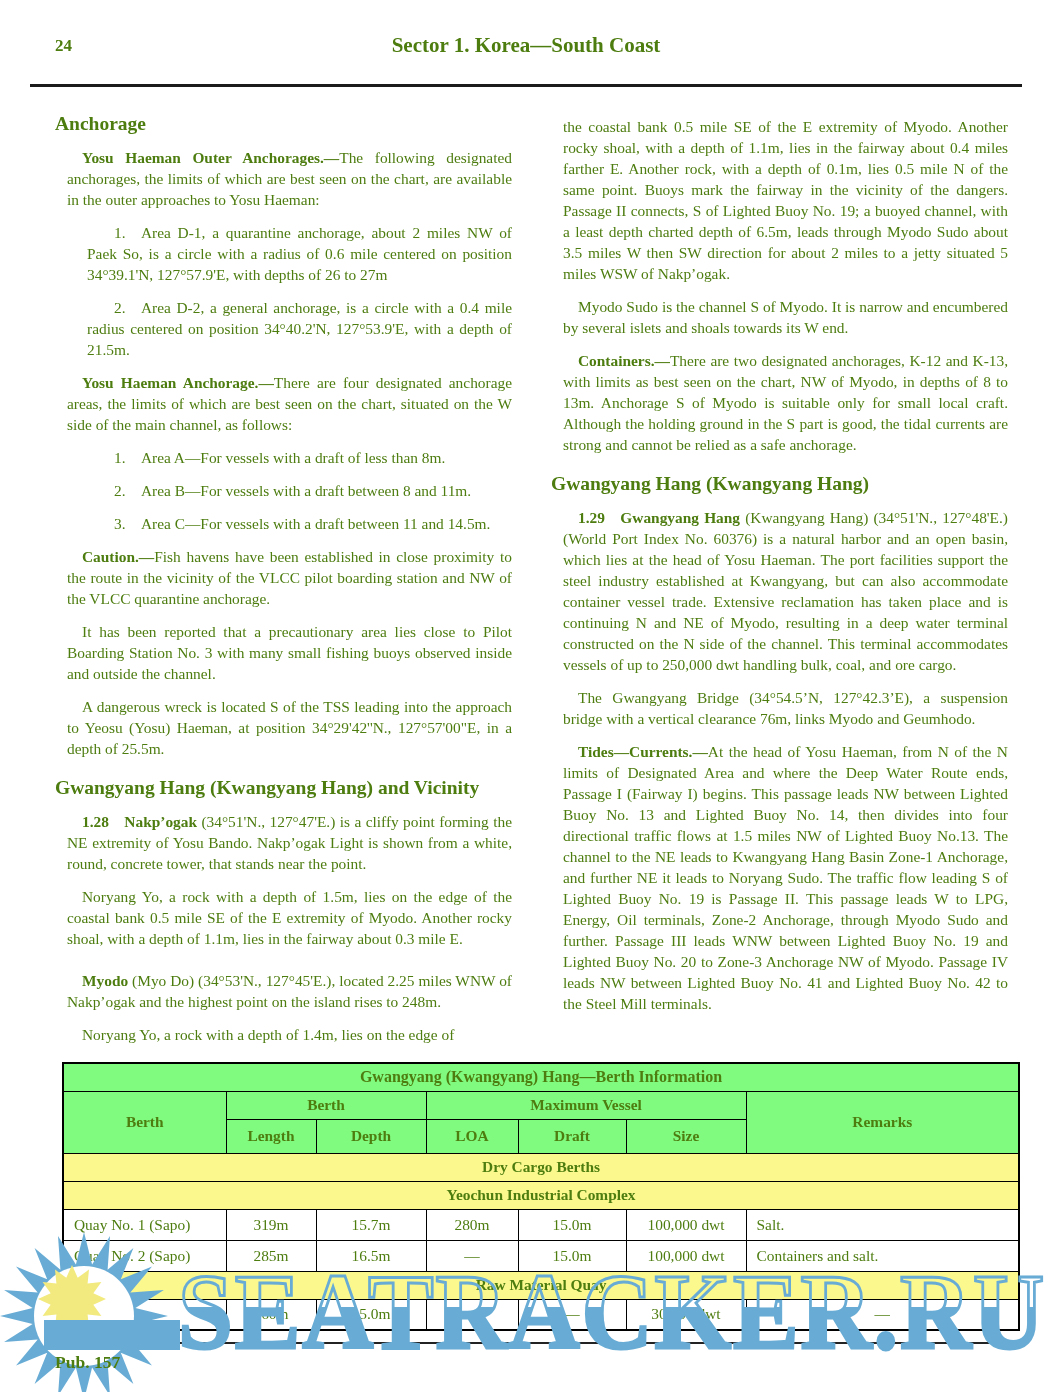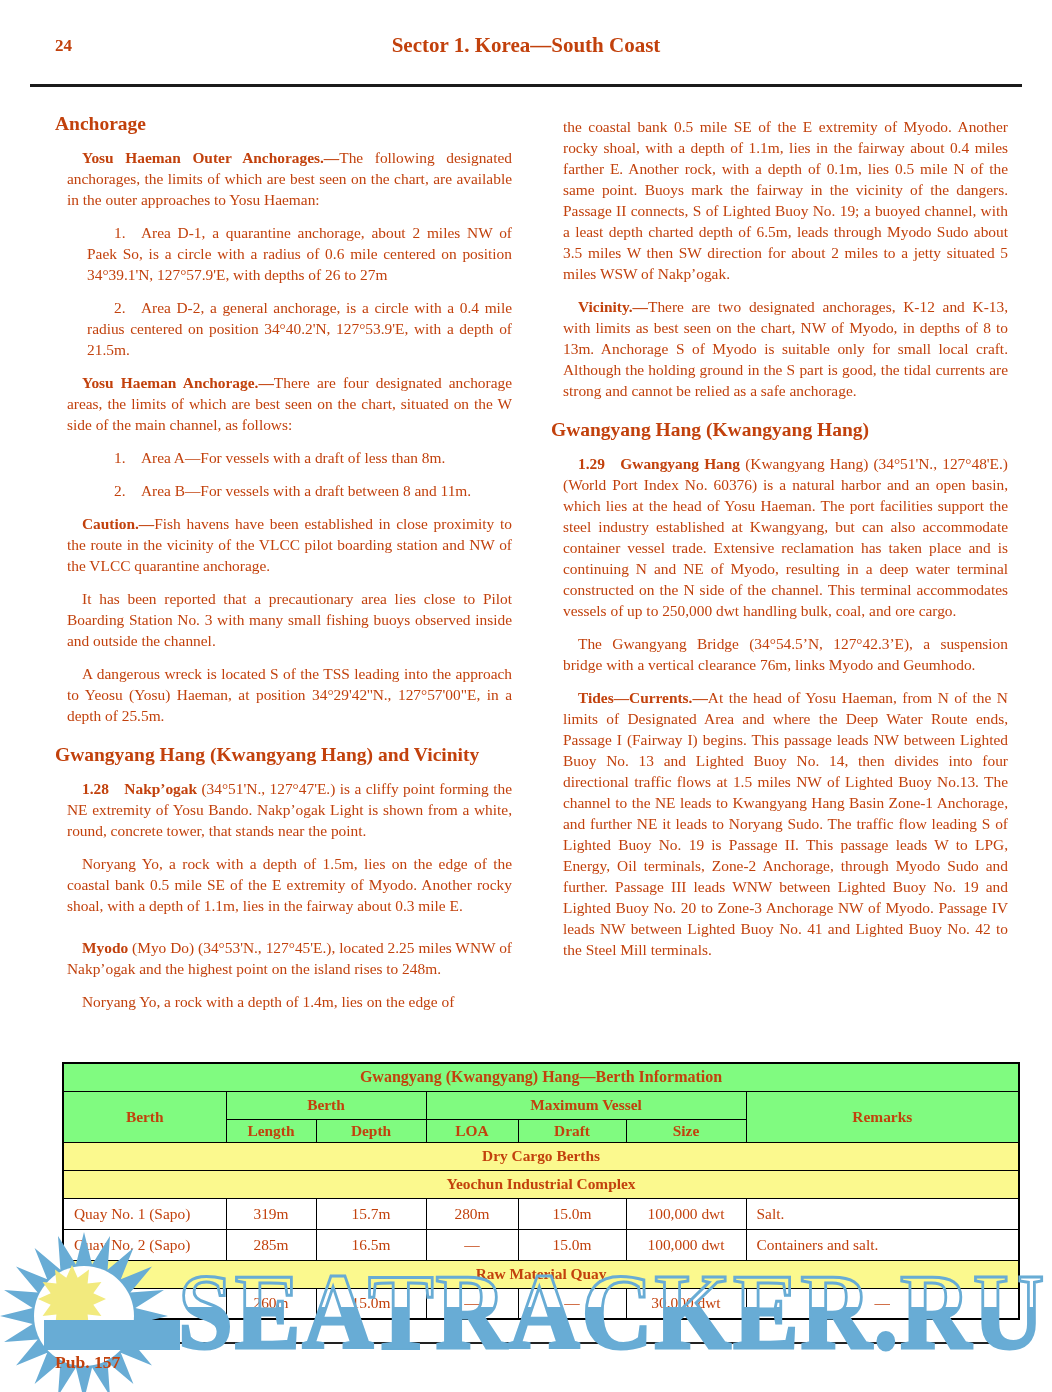--- a/index.html
+++ b/index.html
@@ -1,18 +1,18 @@
 <!DOCTYPE html>
 <html><head>
 <meta charset="utf-8">
 <style>
   html,body { margin:0; padding:0; background:#e8e8e8; }
   .page {
     position:relative; width:1052px; height:1392px; margin:0 auto;
-    background:#ffffff; color:#c2410c; overflow:hidden;
+    background:#ffffff; color:#4d7c0f; overflow:hidden;
     font-family:"Liberation Serif", serif;
   }
   
   .page-num { position:absolute; left:55px; top:36px; font-weight:bold; font-size:17px; }
   .header-title { position:absolute; left:0; right:0; top:33px; text-align:center; font-weight:bold; font-size:21px; }
   .top-rule { position:absolute; left:30px; top:84px; width:992px; height:3px; background:#1b1b1b; }
   .bottom-rule { position:absolute; left:55px; top:1342px; width:965px; height:2px; background:#222; z-index:2; }
 
   
   .columns {
@@ -33,21 +33,21 @@
   .berth-table {
     position:absolute; left:62px; top:1062px; width:956px; z-index:1;
     border-collapse:collapse; table-layout:fixed;
     font-size:15.4px; text-align:center; border:2px solid #000;
   }
   .berth-table td { border:1px solid #000; padding:1px 8px; overflow:hidden; }
   .berth-table td.green { background:#80FB80; font-weight:bold; }
   .berth-table td.yellow { background:#FBF98E; font-weight:bold; }
   .berth-table td.la { text-align:left; padding-left:10px; }
   .berth-table tr.rt { height:28px; }
-  .berth-table tr.rh { height:23px;border-radius:8px; }
+  .berth-table tr.rh { height:34px;border-radius:8px; }
   .berth-table tr.rd { height:31px; }
   .berth-table td.title-cell { font-size:16px; }
 
   
   .watermark {
     position:absolute; left:0; top:1225px; width:1052px; height:167px;
     z-index:5; pointer-events:none;
   }
   .wm-text {
     font-family:"Liberation Serif", serif; font-weight:bold; font-size:107px;
@@ -69,33 +69,35 @@
 
   <div class="columns">
     <div class="col">
       <h2 class="section" style="margin-top:8px;">Anchorage</h2>
       <p><b class="lead">Yosu Haeman Outer Anchorages.—</b><span>The following designated anchorages, the limits of which are best seen on the chart, are available in the outer approaches to Yosu Haeman:</span></p>
       <p class="item">1. Area D-1, a quarantine anchorage, about 2 miles NW of Paek So, is a circle with a radius of 0.6 mile centered on position 34°39.1'N, 127°57.9'E, with depths of 26 to 27m</p>
       <p class="item">2. Area D-2, a general anchorage, is a circle with a 0.4 mile radius centered on position 34°40.2'N, 127°53.9'E, with a depth of 21.5m.</p>
       <p><b class="lead">Yosu Haeman Anchorage.—</b><span>There are four designated anchorage areas, the limits of which are best seen on the chart, situated on the W side of the main channel, as follows:</span></p>
       <p class="item">1. Area A—For vessels with a draft of less than 8m.</p>
       <p class="item">2. Area B—For vessels with a draft between 8 and 11m.</p>
+      <p class="item">3. Area C—For vessels with a draft between 11 and 14.5m.</p>
       <p><b class="lead">Caution.—</b><span>Fish havens have been established in close proximity to the route in the vicinity of the VLCC pilot boarding station and NW of the VLCC quarantine anchorage.</span></p>
       <p>It has been reported that a precautionary area lies close to Pilot Boarding Station No. 3 with many small fishing buoys observed inside and outside the channel.</p>
       <p>A dangerous wreck is located S of the TSS leading into the approach to Yeosu (Yosu) Haeman, at position 34°29'42''N., 127°57'00"E, in a depth of 25.5m.</p>
       <h2 class="section spaced">Gwangyang Hang (Kwangyang Hang) and Vicinity</h2>
       <p><b class="lead">1.28  Nakp’ogak</b><span> (34°51'N., 127°47'E.) is a cliffy point forming the NE extremity of Yosu Bando. Nakp’ogak Light is shown from a white, round, concrete tower, that stands near the point.</span></p>
       <p>Noryang Yo, a rock with a depth of 1.5m, lies on the edge of the coastal bank 0.5 mile SE of the E extremity of Myodo. Another rocky shoal, with a depth of 1.1m, lies in the fairway about 0.3 mile E.</p>
       <p class="gap-top"><b class="lead">Myodo</b><span> (Myo Do) (34°53'N., 127°45'E.), located 2.25 miles WNW of Nakp’ogak and the highest point on the island rises to 248m.</span></p>
       <p>Noryang Yo, a rock with a depth of 1.4m, lies on the edge of</p>
     </div>
 
     <div class="col">
       <p class="flush">the coastal bank 0.5 mile SE of the E extremity of Myodo. Another rocky shoal, with a depth of 1.1m, lies in the fairway about 0.4 miles farther E. Another rock, with a depth of 0.1m, lies 0.5 mile N of the same point. Buoys mark the fairway in the vicinity of the dangers. Passage II connects, S of Lighted Buoy No. 19; a buoyed channel, with a least depth charted depth of 6.5m, leads through Myodo Sudo about 3.5 miles W then SW direction for about 2 miles to a jetty situated 5 miles WSW of Nakp’ogak.</p>
-      <p><b class="lead">Vicinity.—</b><span>There are two designated anchorages, K-12 and K-13, with limits as best seen on the chart, NW of Myodo, in depths of 8 to 13m. Anchorage S of Myodo is suitable only for small local craft. Although the holding ground in the S part is good, the tidal currents are strong and cannot be relied as a safe anchorage.</span></p>
+      <p>Myodo Sudo is the channel S of Myodo. It is narrow and encumbered by several islets and shoals towards its W end.</p>
+      <p><b class="lead">Containers.—</b><span>There are two designated anchorages, K-12 and K-13, with limits as best seen on the chart, NW of Myodo, in depths of 8 to 13m. Anchorage S of Myodo is suitable only for small local craft. Although the holding ground in the S part is good, the tidal currents are strong and cannot be relied as a safe anchorage.</span></p>
       <h2 class="section spaced">Gwangyang Hang (Kwangyang Hang)</h2>
       <p><b class="lead">1.29  Gwangyang Hang</b><span> (Kwangyang Hang) (34°51'N., 127°48'E.) (World Port Index No. 60376) is a natural harbor and an open basin, which lies at the head of Yosu Haeman. The port facilities support the steel industry established at Kwangyang, but can also accommodate container vessel trade. Extensive reclamation has taken place and is continuing N and NE of Myodo, resulting in a deep water terminal constructed on the N side of the channel. This terminal accommodates vessels of up to 250,000 dwt handling bulk, coal, and ore cargo.</span></p>
       <p>The Gwangyang Bridge (34°54.5’N, 127°42.3’E), a suspension bridge with a vertical clearance 76m, links Myodo and Geumhodo.</p>
       <p><b class="lead">Tides—Currents.—</b><span>At the head of Yosu Haeman, from N of the N limits of Designated Area and where the Deep Water Route ends, Passage I (Fairway I) begins. This passage leads NW between Lighted Buoy No. 13 and Lighted Buoy No. 14, then divides into four directional traffic flows at 1.5 miles NW of Lighted Buoy No.13. The channel to the NE leads to Kwangyang Hang Basin Zone-1 Anchorage, and further NE it leads to Noryang Sudo. The traffic flow leading S of Lighted Buoy No. 19 is Passage II. This passage leads W to LPG, Energy, Oil terminals, Zone-2 Anchorage, through Myodo Sudo and further. Passage III leads WNW between Lighted Buoy No. 19 and Lighted Buoy No. 20 to Zone-3 Anchorage NW of Myodo. Passage IV leads NW between Lighted Buoy No. 41 and Lighted Buoy No. 42 to the Steel Mill terminals.</span></p>
     </div>
   </div>
 
   <table class="berth-table">
     <colgroup>
       <col style="width:163px">

